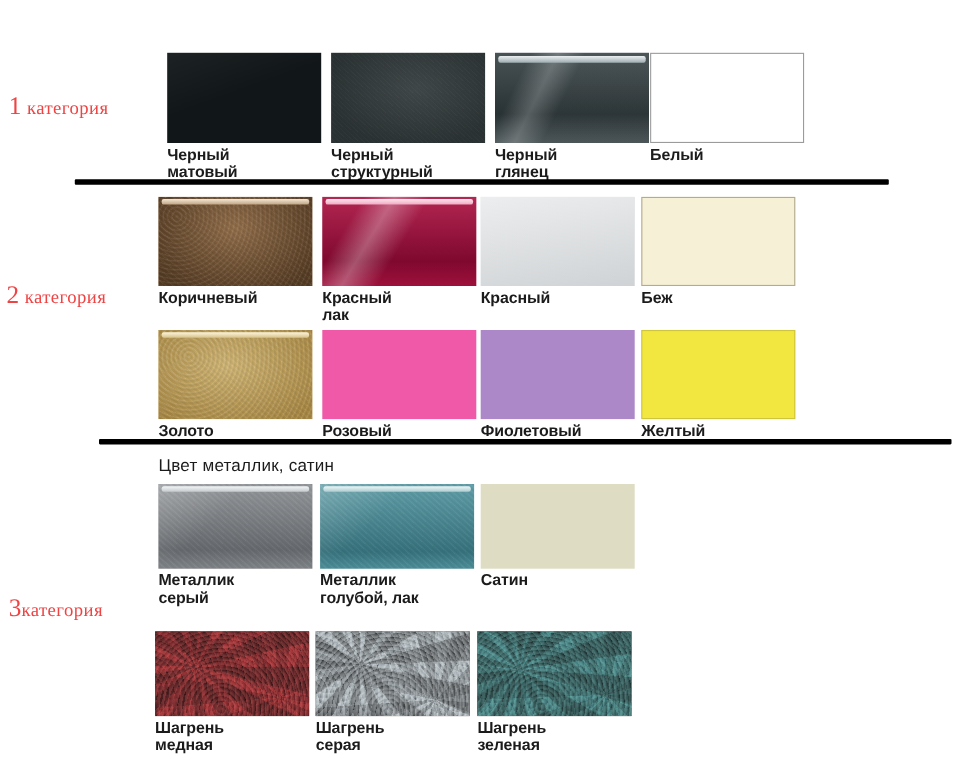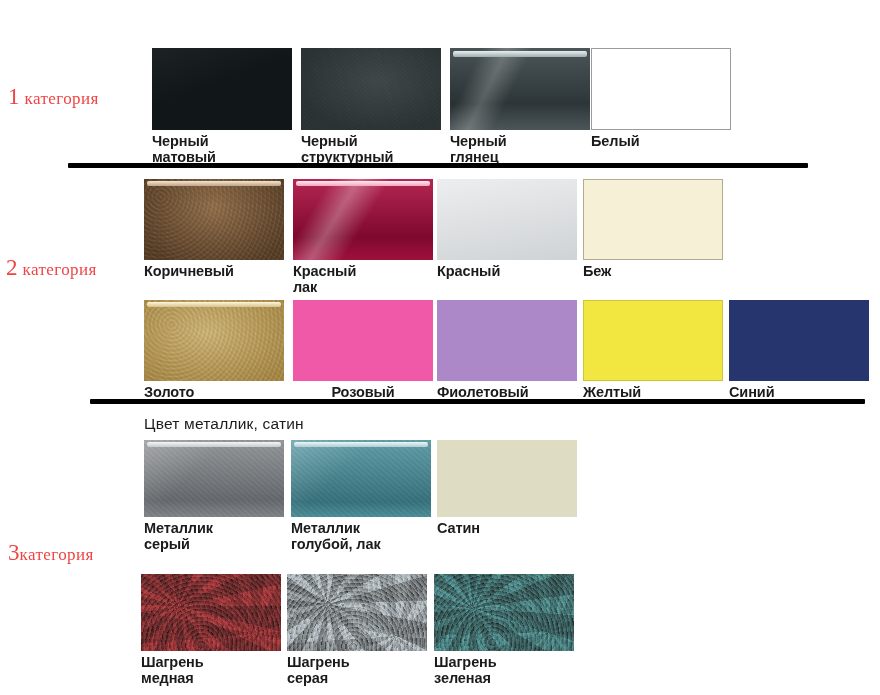--- a/index.html
+++ b/index.html
@@ -199,39 +199,35 @@
       <div class="swatch" style="width:140px; height:81px; background:#c2a055;">
         <div class="sheen" style="background:
             repeating-radial-gradient(circle at 20% 30%, rgba(255,255,255,0.10) 0px, rgba(0,0,0,0.07) 2px, rgba(255,255,255,0.0) 4px),
             repeating-linear-gradient(40deg, rgba(255,255,255,0.06) 0px, rgba(0,0,0,0.05) 2px, rgba(255,255,255,0.0) 4px),
             radial-gradient(ellipse at 45% 40%, rgba(255,245,200,0.28) 0%, rgba(120,90,30,0.32) 88%);"></div>
         <div class="toplight" style="background:linear-gradient(180deg,#fdf6de,#d8c28a);"></div>
       </div>
       <div class="caption">Золото</div>
     </div>
 
-    <div class="cell" style="left:293px; width:140px;text-align:center;">
+    <div class="cell" style="left:293px; width:140px;">
       <div class="swatch" style="width:140px; height:81px; background:#ef59a8;"></div>
       <div class="caption">Розовый</div>
     </div>
 
     <div class="cell" style="left:437px; width:140px;">
       <div class="swatch" style="width:140px; height:81px; background:#ad88c8;"></div>
       <div class="caption">Фиолетовый</div>
     </div>
 
     <div class="cell" style="left:583px; width:140px;">
       <div class="swatch" style="width:140px; height:81px; background:#f2e641; border:1px solid #cfc53a;"></div>
       <div class="caption">Желтый</div>
     </div>
 
-    <div class="cell" style="left:729px; width:140px;">
-      <div class="swatch" style="width:140px; height:81px; background:#27356e;"></div>
-      <div class="caption">Синий</div>
-    </div>
   </div>
 
   <div class="divider" style="left:90px; top:399px; width:775px;"></div>
 
   <div class="section-heading" style="left:144px; top:415px;">Цвет металлик, сатин</div>
 
   <div class="cat-label" style="left:8px; top:540px;">
     <span class="cat-num">3</span><span class="cat-word">категория</span>
   </div>
 

